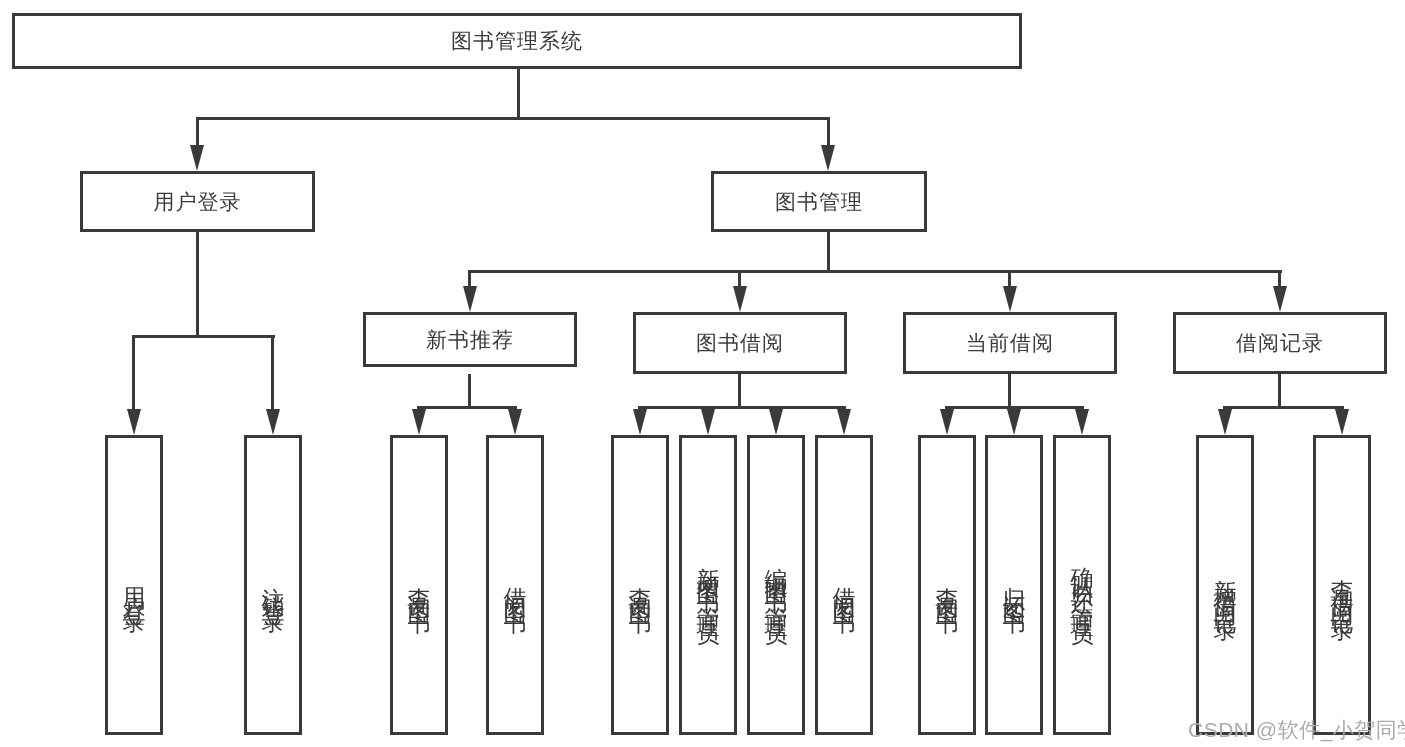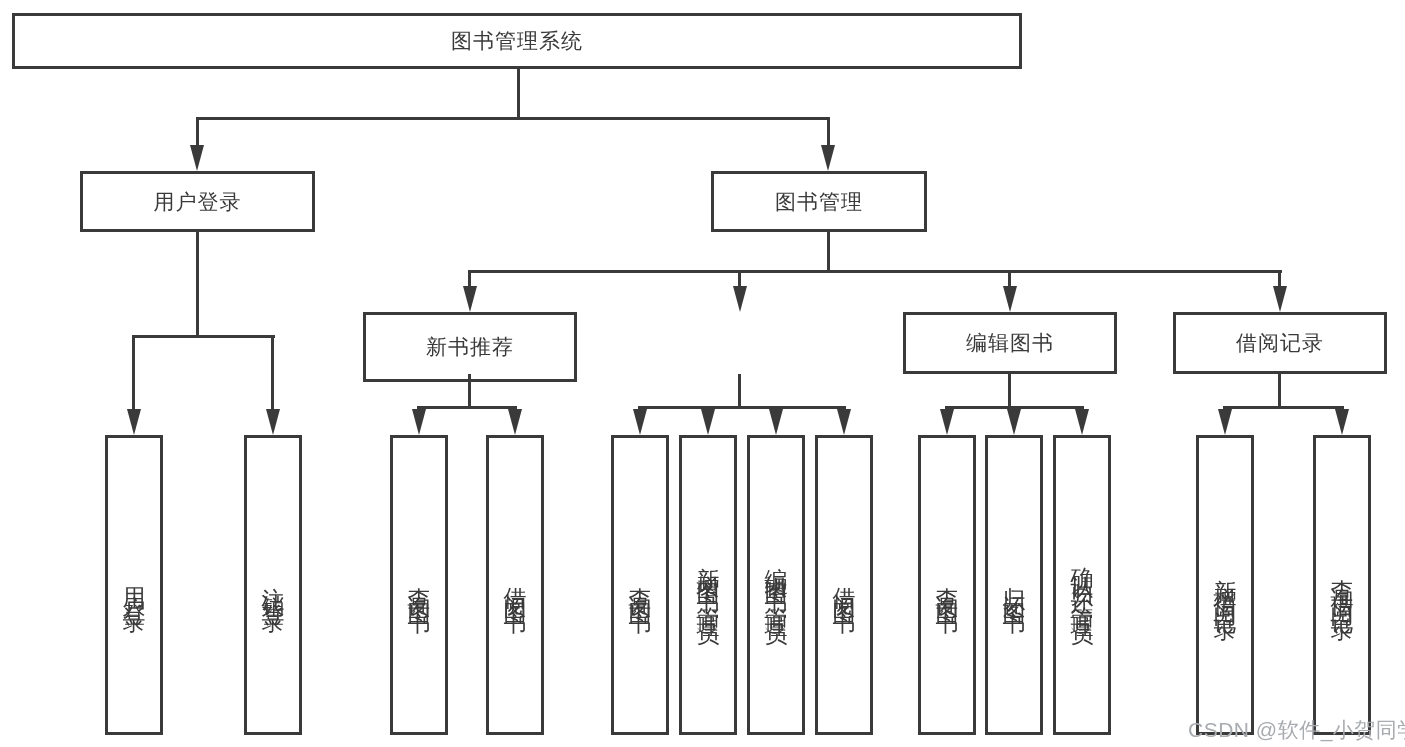--- a/index.html
+++ b/index.html
@@ -27,40 +27,41 @@
   }
   .watermark {
     position:absolute; left:1188px; top:716px; width:217px;
     color:#a8abaf; font-size:21px; letter-spacing:0.5px; white-space:nowrap; z-index:5;
   }
 
   
   .b-root  { left:12px;   top:13px;  width:1010px; height:56px; }
   .b-login { left:80px;   top:171px; width:235px;  height:61px; }
   .b-mgmt  { left:711px;  top:171px; width:216px;  height:61px; }
-  .b-rec   { left:363px;  top:312px; width:214px;  height:70px; }
+  .b-rec   { left:363px;  top:312px; width:214px;  height:55px; }
   .b-bor   { left:633px;  top:312px; width:214px;  height:62px; }
   .b-cur   { left:903px;  top:312px; width:214px;  height:62px; }
   .b-hist  { left:1173px; top:312px; width:214px;  height:62px; }
   .b-a1 { left:105px;  } .b-a2 { left:244px;  }
   .b-b1 { left:390px;  } .b-b2 { left:486px;  }
   .b-c1 { left:611px;  } .b-c2 { left:679px;  } .b-c3 { left:747px;  } .b-c4 { left:815px; }
   .b-d1 { left:918px;  } .b-d2 { left:985px;  } .b-d3 { left:1053px; }
   .b-e1 { left:1196px; } .b-e2 { left:1313px; }
 </style>
 </head>
 <body>
 
 <div class="canvas">
 
   <div class="node b-root">图书管理系统</div>
   <div class="node b-login">用户登录</div>
   <div class="node b-mgmt">图书管理</div>
   <div class="node b-rec">新书推荐</div>
-  <div class="node b-cur">编辑图书</div>
+  <div class="node b-bor">图书借阅</div>
+  <div class="node b-cur">当前借阅</div>
   <div class="node b-hist">借阅记录</div>
 
   <div class="node leaf b-a1">用户登录</div>
   <div class="node leaf b-a2">注销登录</div>
   <div class="node leaf b-b1">查询图书</div>
   <div class="node leaf b-b2">借阅图书</div>
   <div class="node leaf b-c1">查询图书</div>
   <div class="node leaf b-c2">新增图书（管理员）</div>
   <div class="node leaf b-c3">编辑图书（管理员）</div>
   <div class="node leaf b-c4">借阅图书</div>

